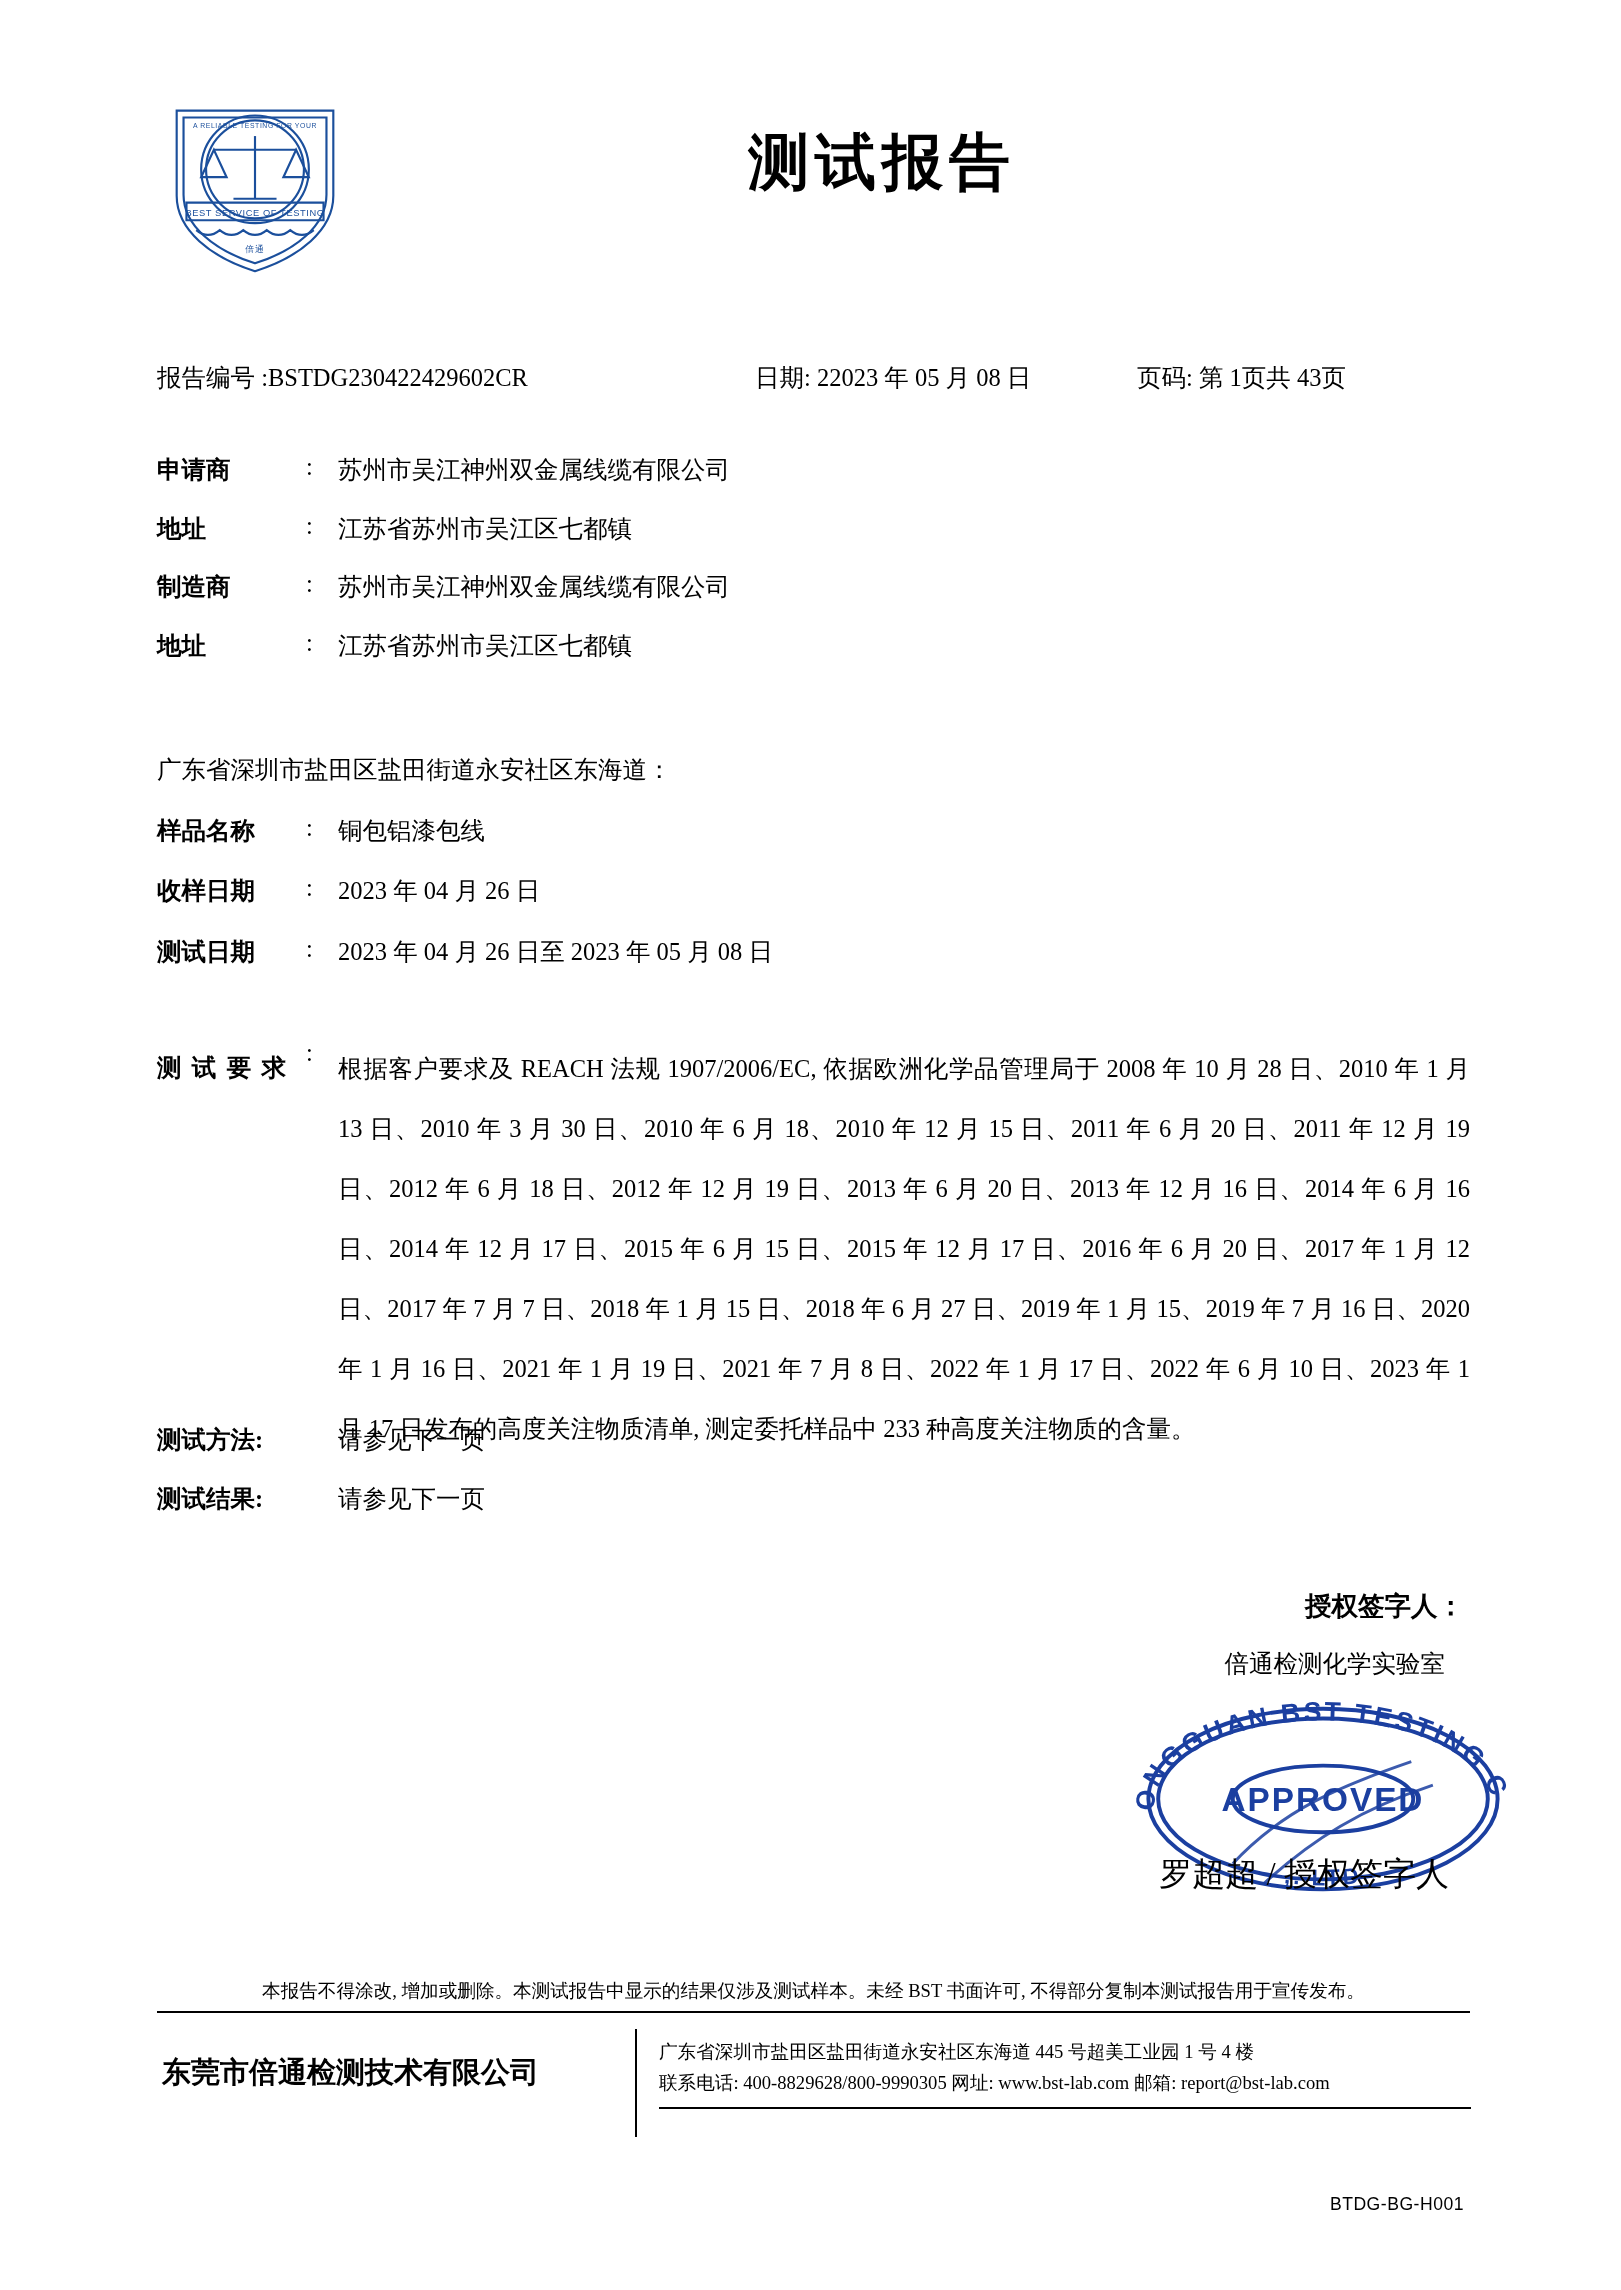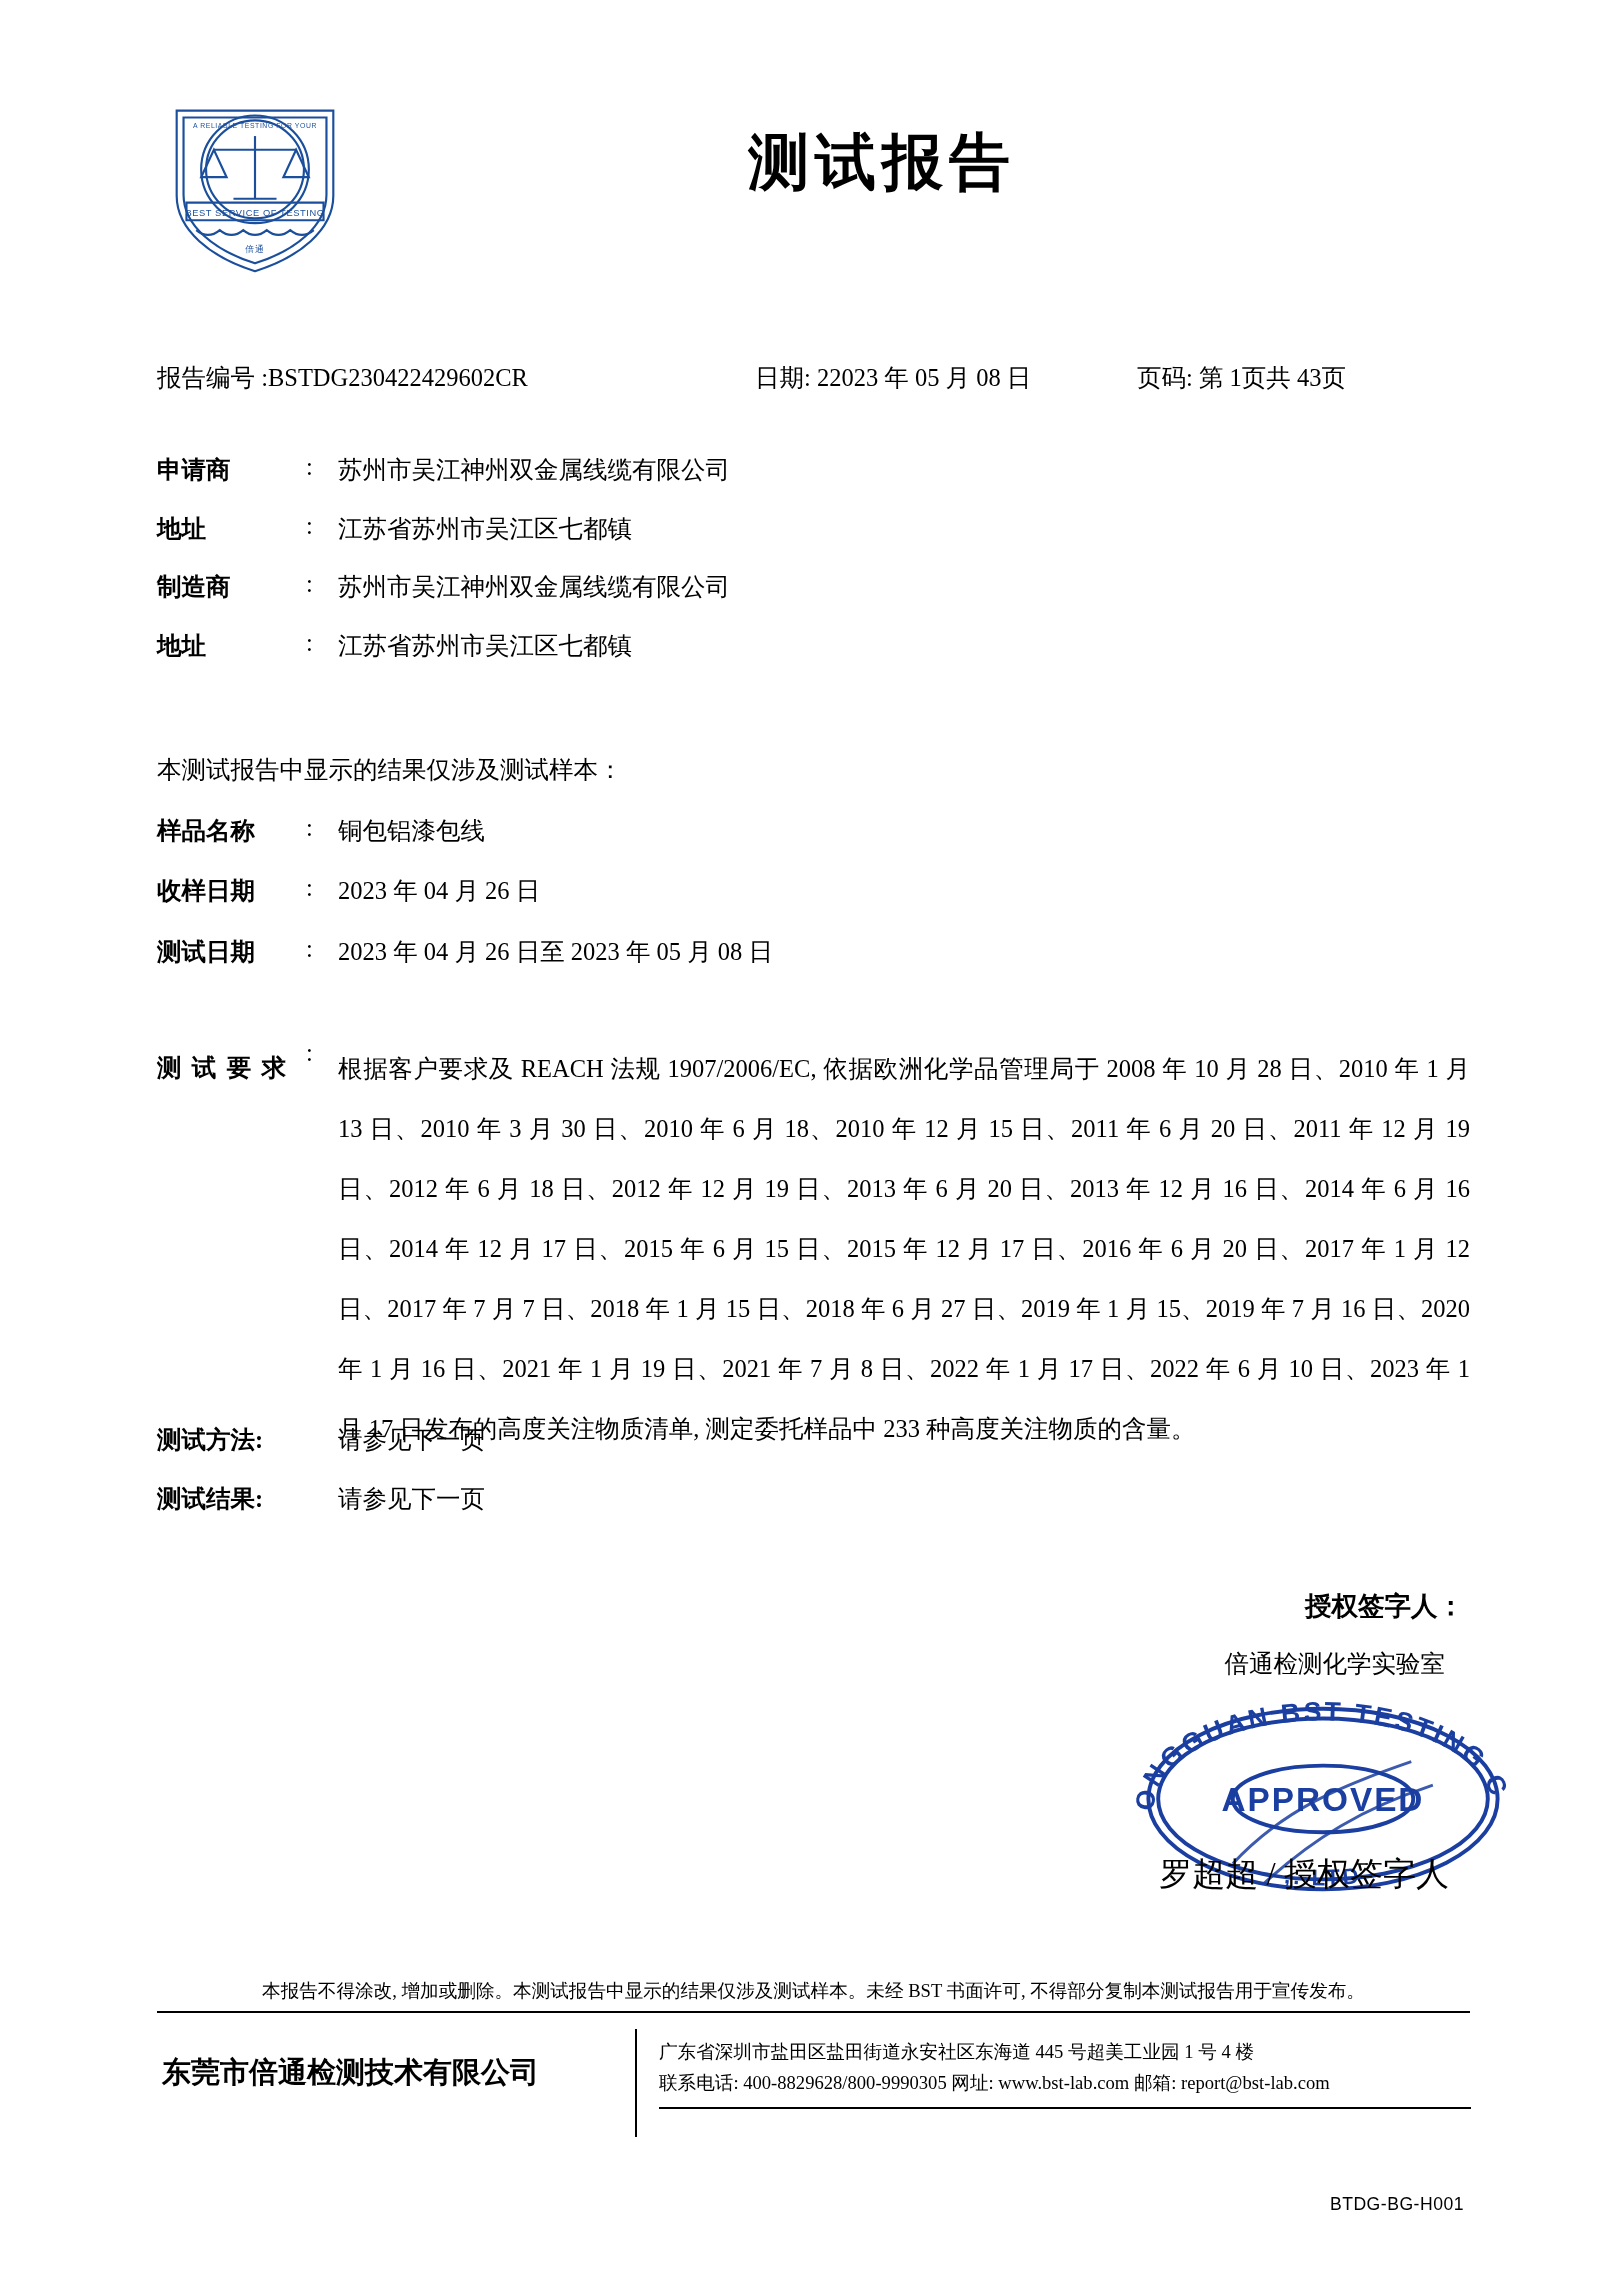--- a/index.html
+++ b/index.html
@@ -292,21 +292,21 @@
     <span class="colon">:</span>
     <span class="val">苏州市吴江神州双金属线缆有限公司</span>
   </div>
 
   <div class="field" style="top:629px">
     <span class="lbl"><span class="spread">地址</span></span>
     <span class="colon">:</span>
     <span class="val">江苏省苏州市吴江区七都镇</span>
   </div>
 
-  <div class="note" style="top:753px">本测试报告中显示的结果仅涉及测试样本：</div>
+  <div class="note" style="top:753px">广东省深圳市盐田区盐田街道永安社区东海道：</div>
 
   <div class="field" style="top:814px">
     <span class="lbl">样品名称</span>
     <span class="colon">:</span>
     <span class="val">铜包铝漆包线</span>
   </div>
 
   <div class="field" style="top:874px">
     <span class="lbl">收样日期</span>
     <span class="colon">:</span>

